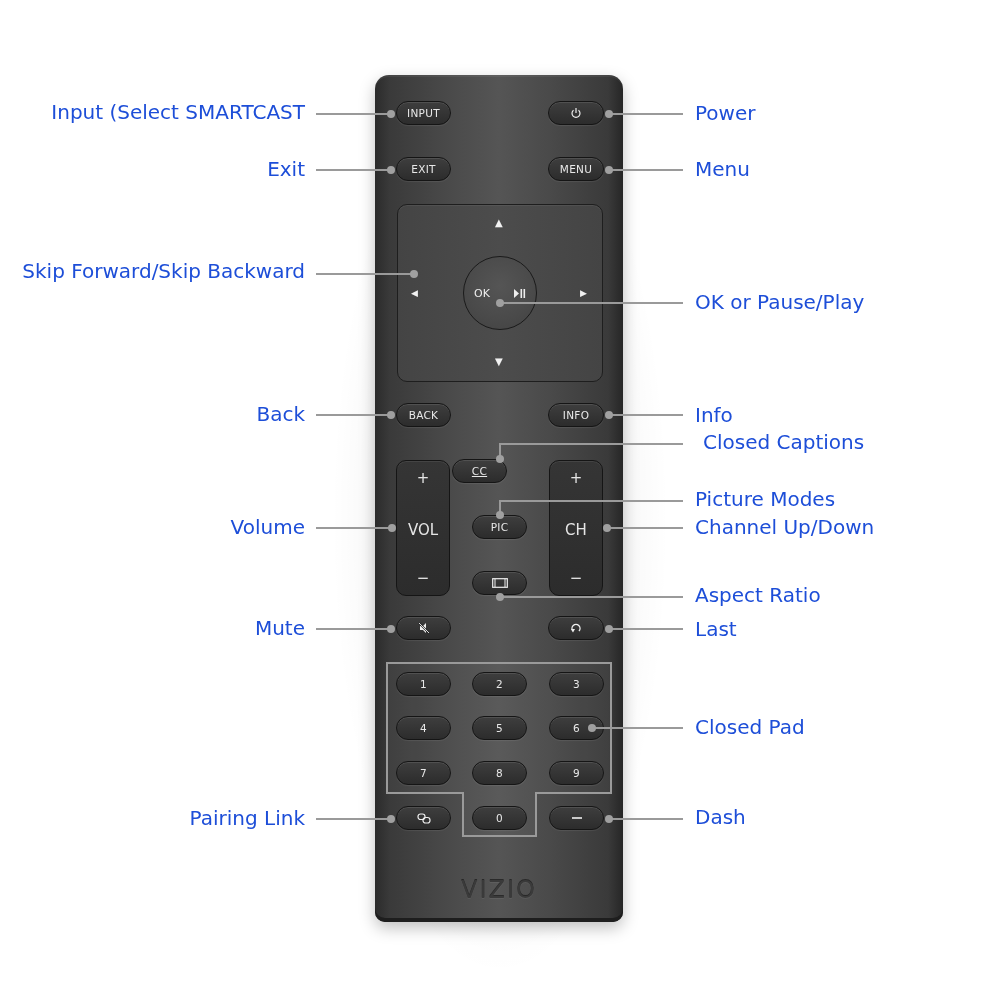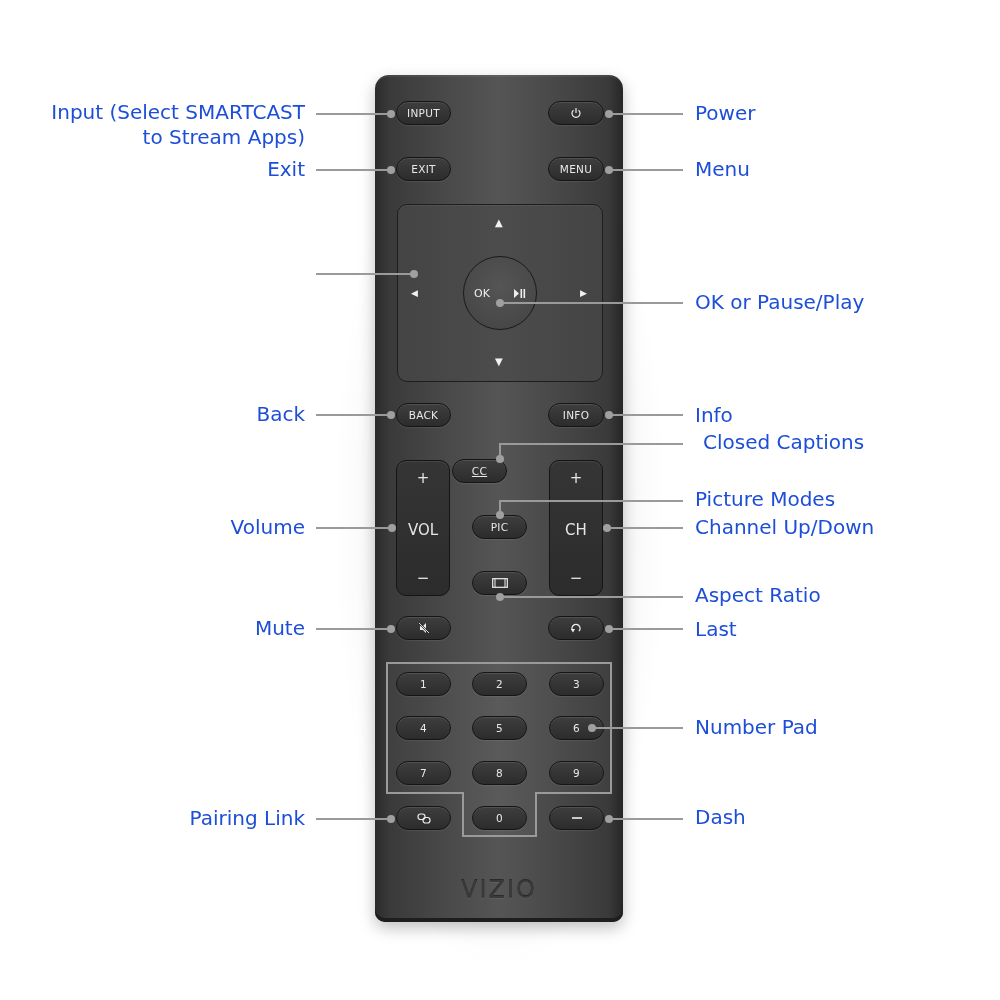--- a/index.html
+++ b/index.html
@@ -210,33 +210,33 @@
     <circle cx="607" cy="528" r="4"></circle>
     <circle cx="500" cy="597" r="4"></circle>
     <circle cx="609" cy="629" r="4"></circle>
     <circle cx="592" cy="728" r="4"></circle>
     <circle cx="609" cy="819" r="4"></circle>
   </g>
 </svg>
 
 <div class="label left" style="right:695px; top:100px;">
   <div>Input (Select SMARTCAST</div>
-  <div>to Stream Apps)</div>
 </div>
 <div class="label left" style="right:695px; top:157px;">Exit</div>
 <div class="label left" style="right:695px; top:259px;">
+  <div>Skip Forward/Skip Backward</div>
 </div>
 <div class="label left" style="right:695px; top:402px;">Back</div>
 <div class="label left" style="right:695px; top:515px;">Volume</div>
 <div class="label left" style="right:695px; top:616px;">Mute</div>
 <div class="label left" style="right:695px; top:806px;">Pairing Link</div>
 
 <div class="label right" style="left:695px; top:101px;">Power</div>
 <div class="label right" style="left:695px; top:157px;">Menu</div>
 <div class="label right" style="left:695px; top:290px;">OK or Pause/Play</div>
 <div class="label right" style="left:695px; top:403px;">Info</div>
 <div class="label right" style="left:695px; top:430px;margin-left:8px;">Closed Captions</div>
 <div class="label right" style="left:695px; top:487px;">Picture Modes</div>
 <div class="label right" style="left:695px; top:515px;">Channel Up/Down</div>
 <div class="label right" style="left:695px; top:583px;">Aspect Ratio</div>
 <div class="label right" style="left:695px; top:617px;">Last</div>
-<div class="label right" style="left:695px; top:715px;">Number Pad</div>
+<div class="label right" style="left:695px; top:715px;">Closed Pad</div>
 <div class="label right" style="left:695px; top:805px;">Dash</div>
 
 </body></html>

